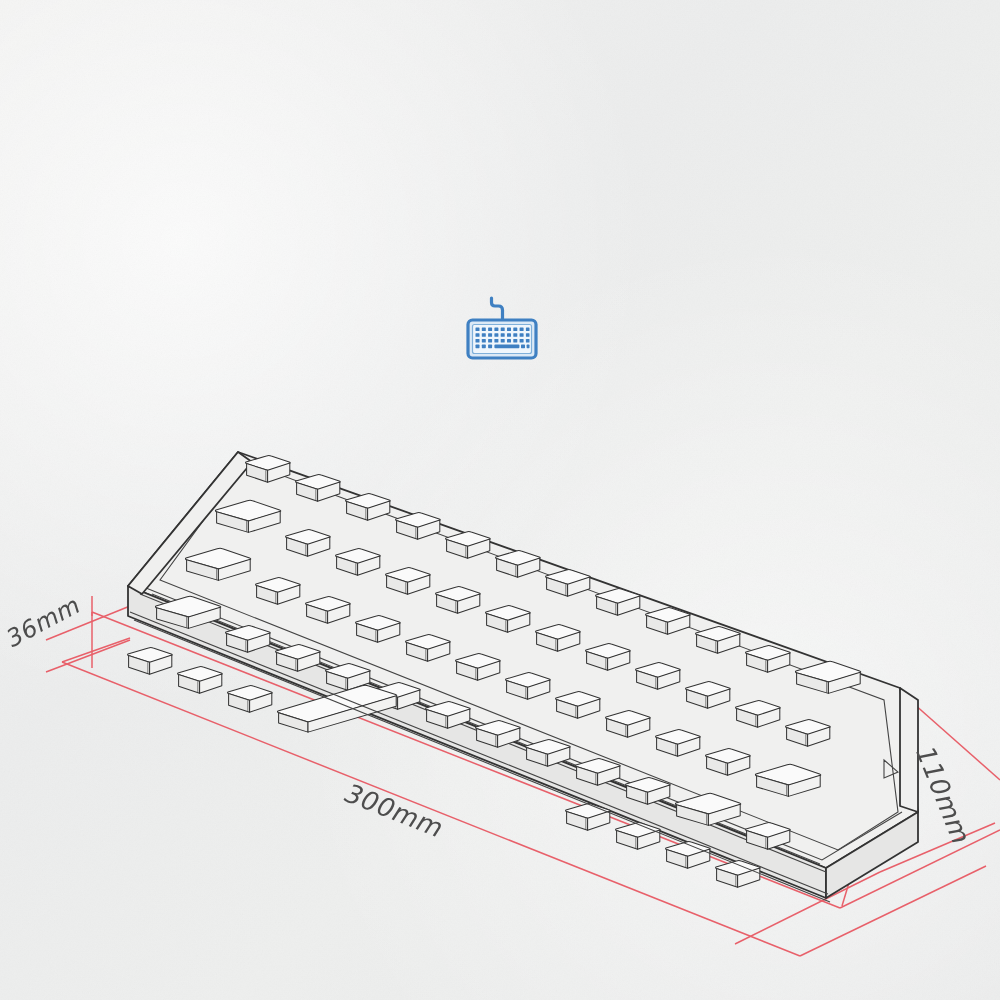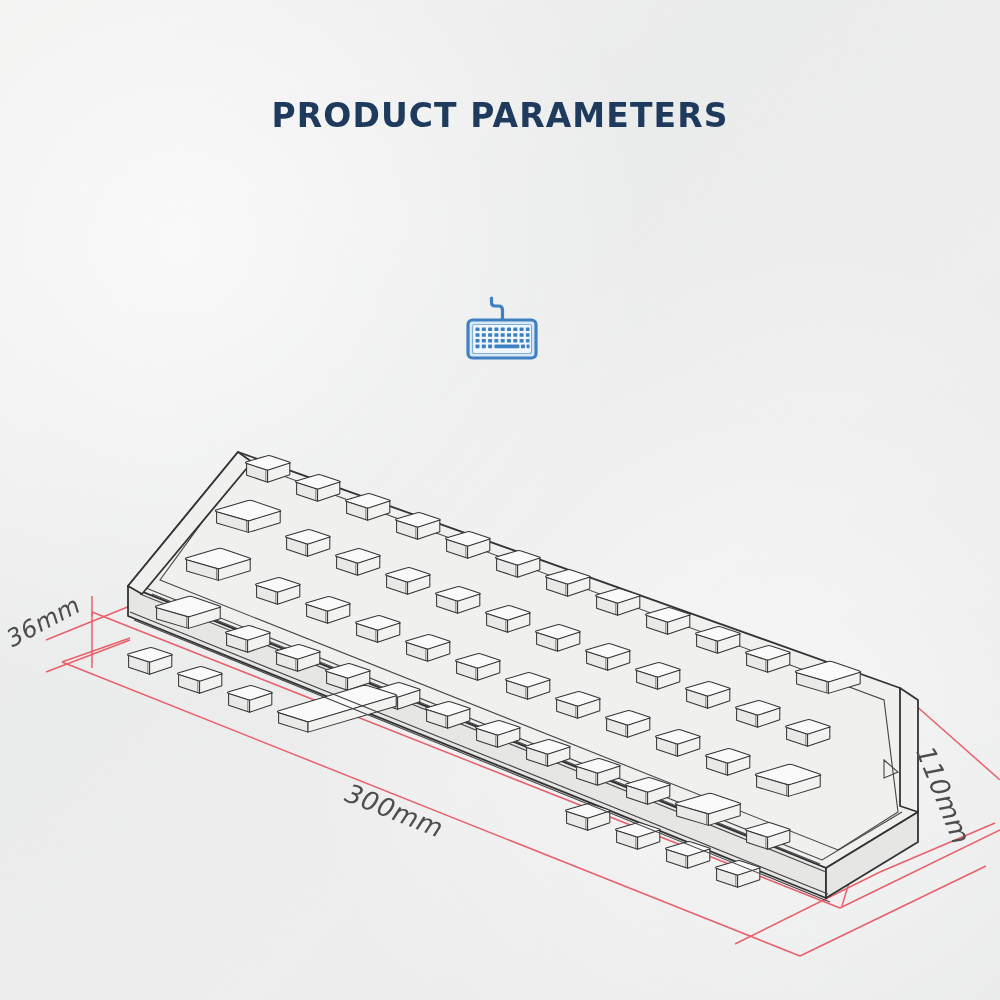--- a/index.html
+++ b/index.html
@@ -91,21 +91,20 @@
         <feTurbulence type="fractalNoise" baseFrequency="0.85" numOctaves="3" stitchTiles="stitch"></feTurbulence>
         <feColorMatrix type="saturate" values="0"></feColorMatrix>
         <feComponentTransfer>
           <feFuncA type="linear" slope="0.10"></feFuncA>
         </feComponentTransfer>
       </filter>
     </defs>
     <rect width="1000" height="1000" filter="url(#noise)"></rect>
   </svg>
 
-  <div id="title">PRODUCT PARAMETERS</div>
 
   <div id="icon-wrap">
     <svg viewBox="0 0 80 66" width="80" height="66">
 
       <path d="M40.5 33 L40.5 14 Q40.5 10 36.5 10 L33 10 Q29.5 10 29.5 6.5 L29.5 2" fill="none" stroke="#3f80c2" stroke-width="3.2" stroke-linecap="round" stroke-linejoin="round"></path>
 
       <rect x="6" y="24" width="68" height="38" rx="4.5" ry="4.5" fill="#dbe9f6" stroke="#3f80c2" stroke-width="3.2"></rect>
       <rect x="10.5" y="28.5" width="59" height="29" rx="2" ry="2" fill="#eff6fc" stroke="#7fb0da" stroke-width="1.2"></rect>
       <g fill="#3f80c2">
 

